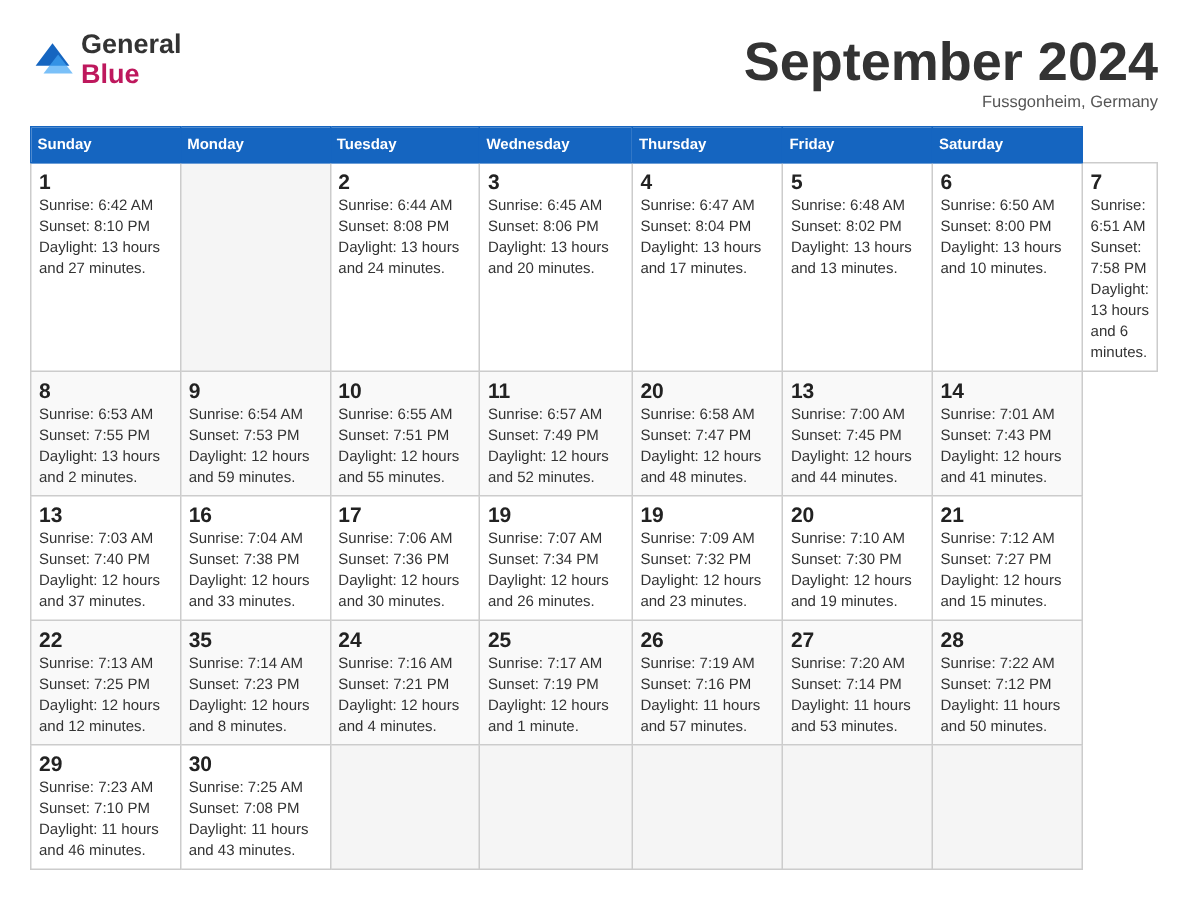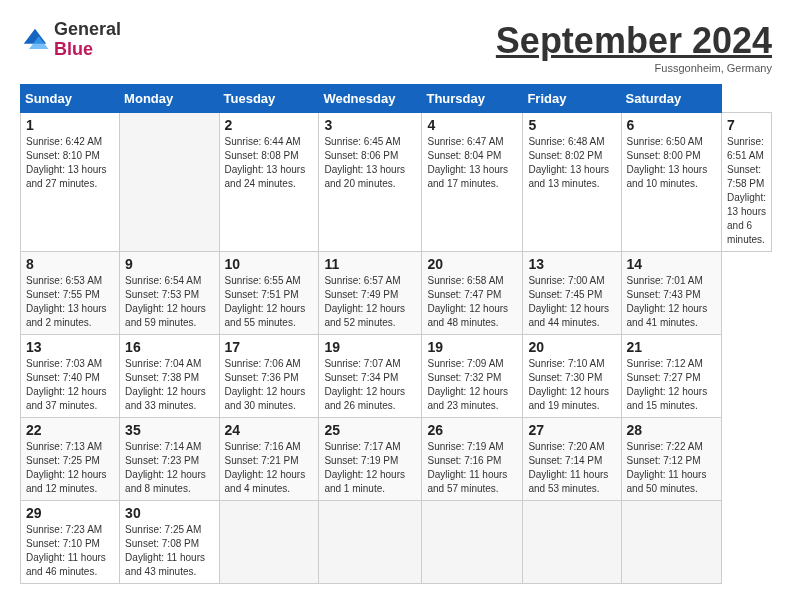--- a/index.html
+++ b/index.html
@@ -35,37 +35,36 @@
       width: 30px;
       height: 30px;
     }
     .title-section {
       text-align: right;
     }
     .month-title {
       font-size: 36px;
       font-weight: bold;
       color: #333;
-      text-decoration: underline;
     }
     .location {
       font-size: 11px;
       color: #555;
     }
     table {
       width: 100%;
       border-collapse: collapse;
       font-size: 11px;
     }
     th {
       background-color: #1565c0;
       color: white;
       padding: 6px 4px;
       text-align: left;
-      font-size: 13px;
+      font-size: 10px;
       font-weight: bold;
       border: 1px solid #1565c0;
     }
     td {
       border: 1px solid #ccc;
       padding: 4px 5px;
       vertical-align: top;
       width: 14.28%;
       height: 80px;
       background: #fff;

